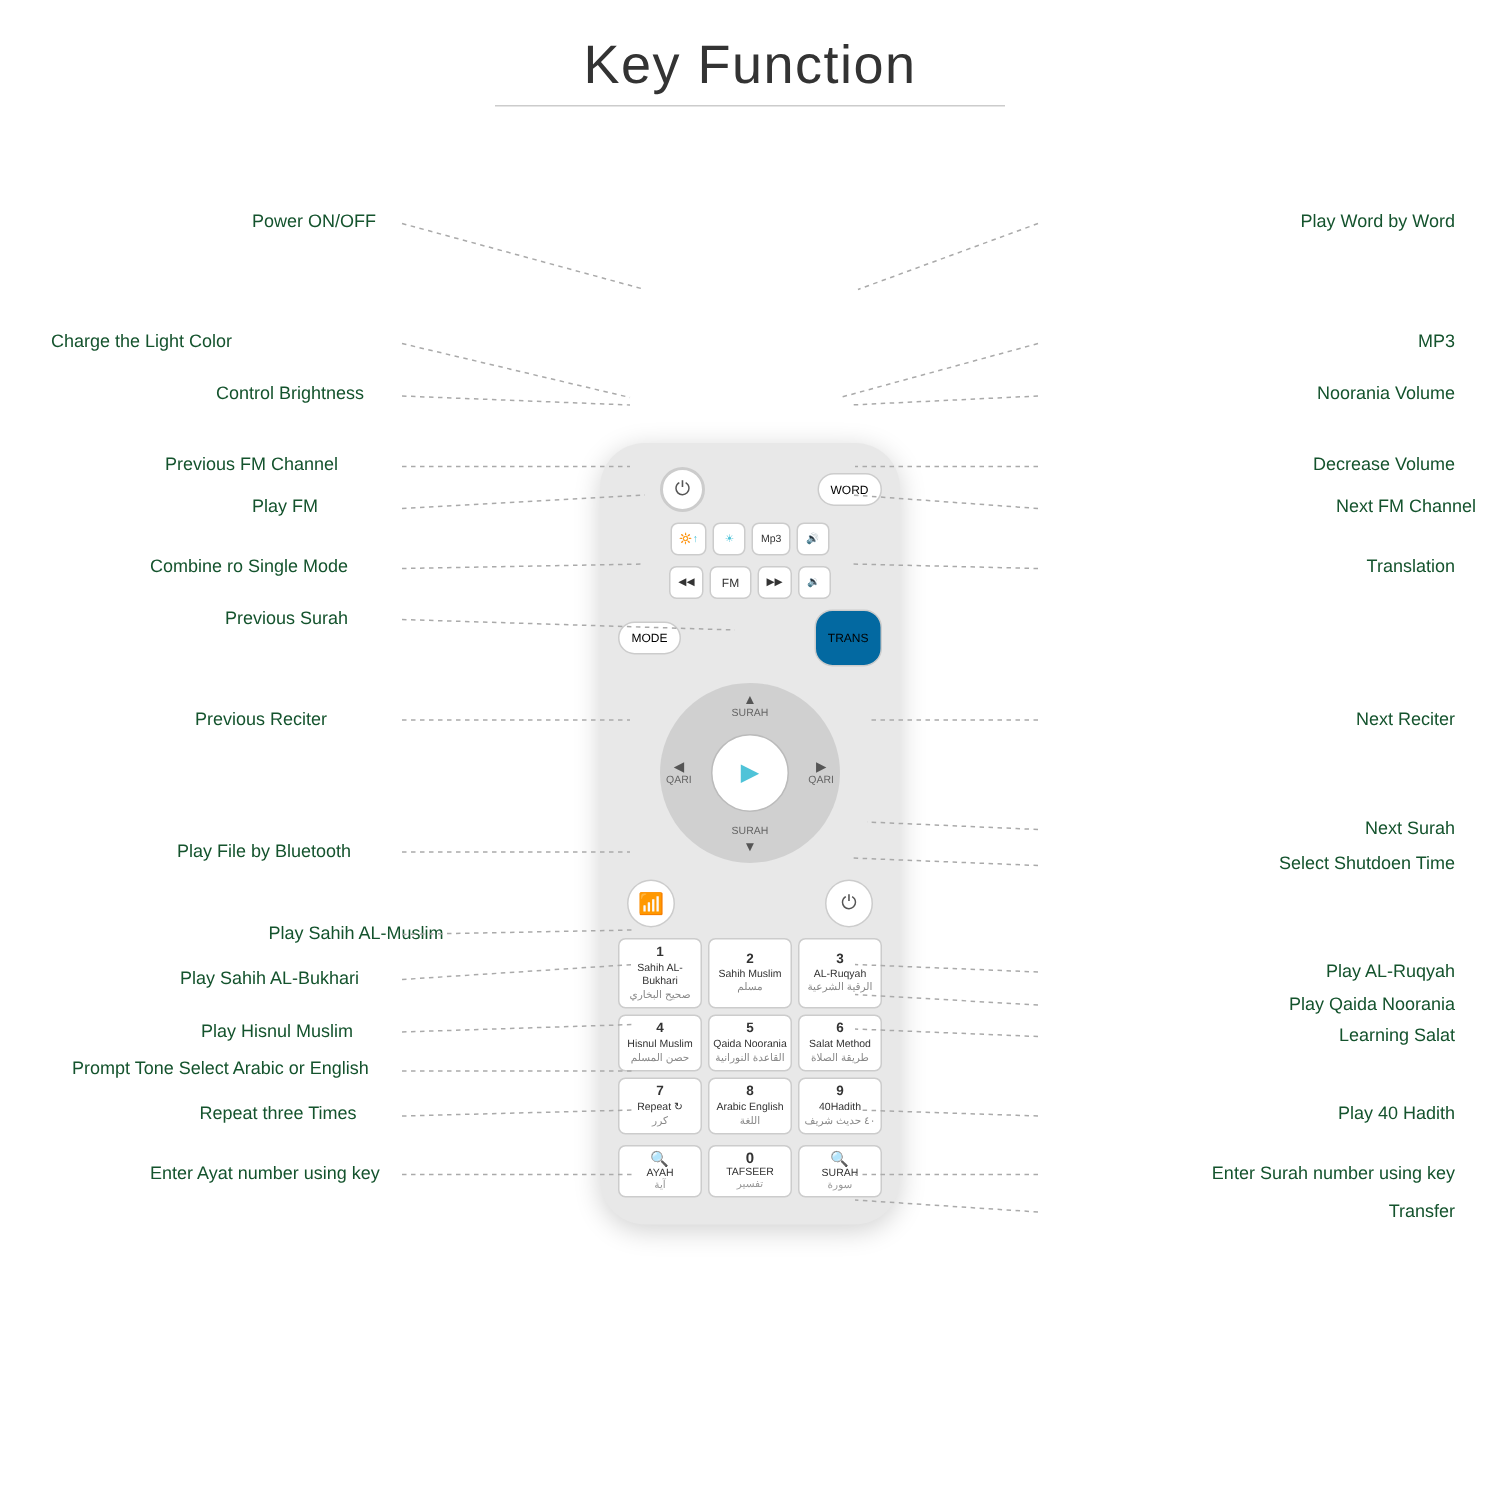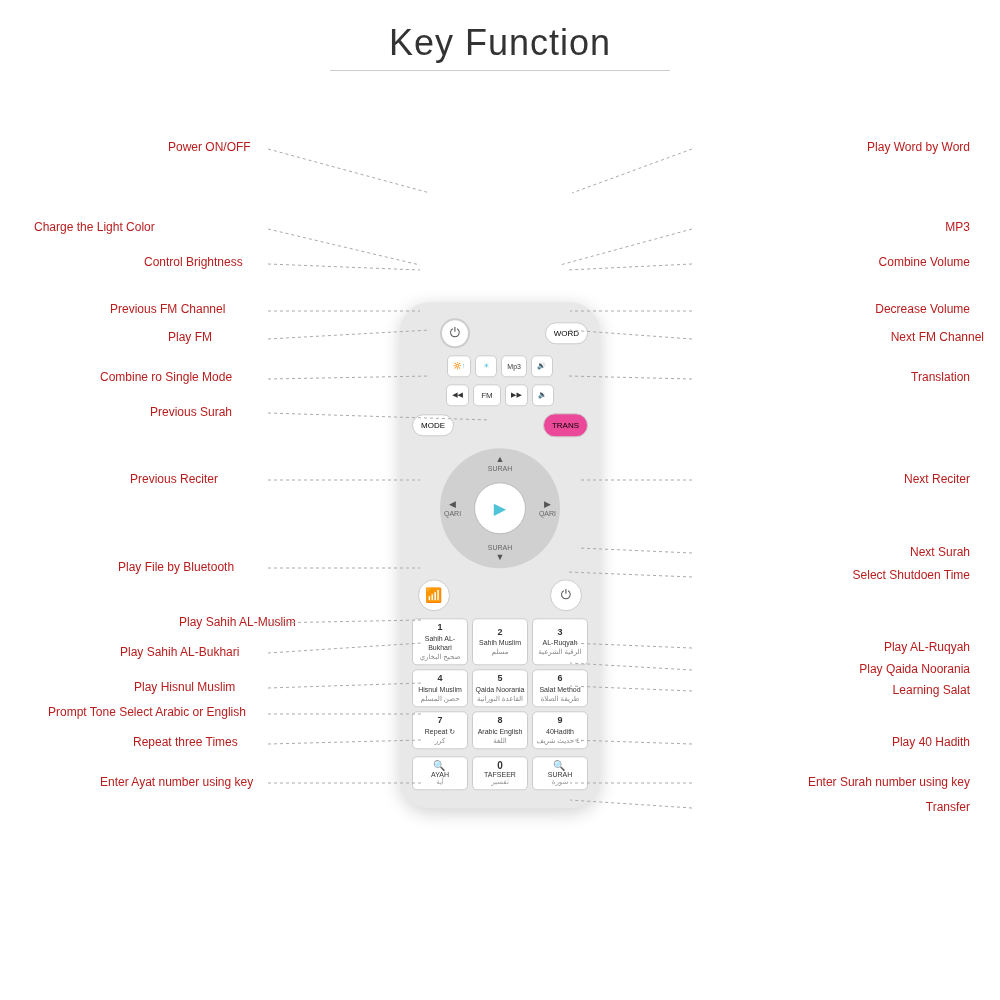--- a/index.html
+++ b/index.html
@@ -92,24 +92,24 @@
       font-size: 8px;
       background: #fff;
       border: 1px solid #ccc;
       padding: 3px 8px;
       height: 22px;
       cursor: pointer;
     }
     .btn-trans {
       border-radius: 12px;
       font-size: 8px;
-      background: #ec4899;
+      background: #0369a1;
       border: 1px solid #ccc;
       padding: 3px 8px;
-      height: 24px;
+      height: 38px;
       cursor: pointer;
     }
     .btn-mode {
       border-radius: 12px;
       font-size: 8px;
       background: #fff;
       border: 1px solid #ccc;
       padding: 3px 8px;
       height: 22px;
       cursor: pointer;
@@ -237,21 +237,21 @@
       border: 1px solid #ccc;
       display: flex; align-items: center; justify-content: center;
       font-size: 13px; color: #555;
       cursor: pointer;
     }
 
     
     .label {
       position: absolute;
       font-size: 12px;
-      color: #b91c1c;
+      color: #14532d;
       white-space: nowrap;
       text-align: right;
     }
   </style>
 </head>
 <body>
 
 <div class="page-title">Key Function</div>
 <div class="title-line"></div>
 
@@ -409,21 +409,21 @@
 <div class="label" style="left:48px; top:705px;">Prompt Tone Select Arabic or English</div>
 
 <div class="label" style="left:133px; top:735px;">Repeat three Times</div>
 
 <div class="label" style="left:100px; top:775px;">Enter Ayat number using key</div>
 
 <div class="label" style="right:30px; top:140px;margin-left:12px;">Play Word by Word</div>
 
 <div class="label" style="right:30px; top:220px;">MP3</div>
 
-<div class="label" style="right:30px; top:255px;">Combine Volume</div>
+<div class="label" style="right:30px; top:255px;">Noorania Volume</div>
 
 <div class="label" style="right:30px; top:302px;">Decrease Volume</div>
 
 <div class="label" style="right:16px; top:330px;">Next FM Channel</div>
 
 <div class="label" style="right:30px; top:370px;">Translation</div>
 
 <div class="label" style="right:30px; top:472px;">Next Reciter</div>
 
 <div class="label" style="right:30px; top:545px;">Next Surah</div>

